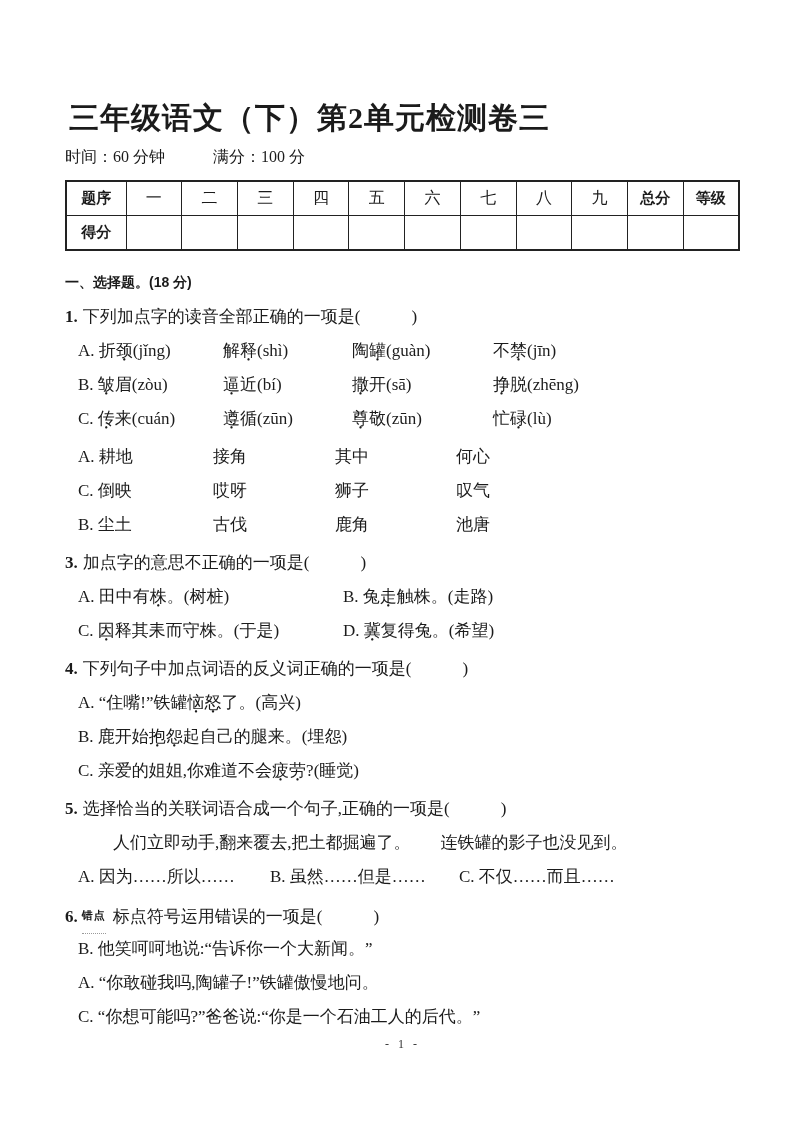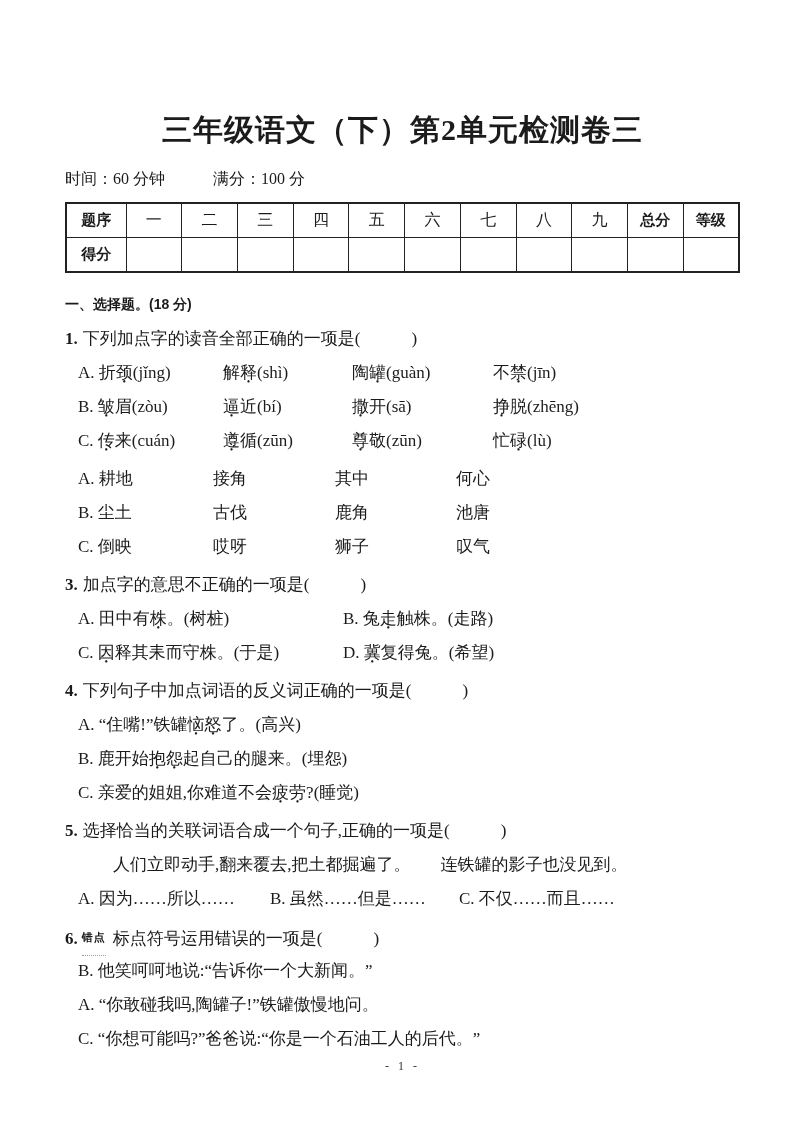--- a/index.html
+++ b/index.html
@@ -2,21 +2,21 @@
 <html><head>
 <meta charset="utf-8">
 <style>
   html,body{margin:0;padding:0;background:#e8e8e8;}
   .page{
     width:793px;height:1122px;box-sizing:border-box;margin:0 auto;
     padding:92px 53px 0 65px;background:#ffffff;color:#1b1b1b;
     font-family:"Liberation Serif","DejaVu Serif",serif;font-size:17px;
     position:relative;overflow:hidden;
   }
-  .title{margin:16px;text-align:center;font-size:30px;font-weight:bold;
+  .title{margin:4px;font-size:30px;font-weight:bold;
     letter-spacing:1px;line-height:44px;}
   .subtitle{font-size:16px;line-height:22px;margin-top:6px;}
   table.score-table{border-collapse:collapse;width:100%;margin-top:12px;
     table-layout:fixed;border:2px solid #222;}
   table.score-table td{border:1px solid #222;height:33px;text-align:center;
     font-size:16px;padding:0;}
   table.score-table td.hd{font-family:"Liberation Sans","DejaVu Sans",sans-serif;
     font-weight:bold;font-size:15px;}
   table.score-table col.c0{width:60px;}
   .section{margin:18px 0 0;font-size:14px;font-weight:bold;line-height:27px;
@@ -123,30 +123,30 @@
   </div>
 
   <div class="q">
     <div class="line opts cols-q2">
       <span>A. 耕地</span>
       <span>接角</span>
       <span>其中</span>
       <span>何心</span>
     </div>
     <div class="line opts cols-q2">
+      <span>C. 倒映</span>
+      <span>哎呀</span>
+      <span>狮子</span>
+      <span>叹气</span>
+    </div>
+    <div class="line opts cols-q2">
       <span>B. 尘土</span>
       <span>古伐</span>
       <span>鹿角</span>
       <span>池唐</span>
-    </div>
-    <div class="line opts cols-q2">
-      <span>C. 倒映</span>
-      <span>哎呀</span>
-      <span>狮子</span>
-      <span>叹气</span>
     </div>
   </div>
 
   <div class="q">
     <div class="line">
       <span class="qnum">3.</span><span class="stext">加点字的意思不正确的一项是(　　　)</span>
     </div>
     <div class="line opts cols-q3">
       <span>A. 田中有<span class="dt">株</span>。(树桩)</span>
       <span>B. 兔<span class="dt">走</span>触株。(走路)</span>

